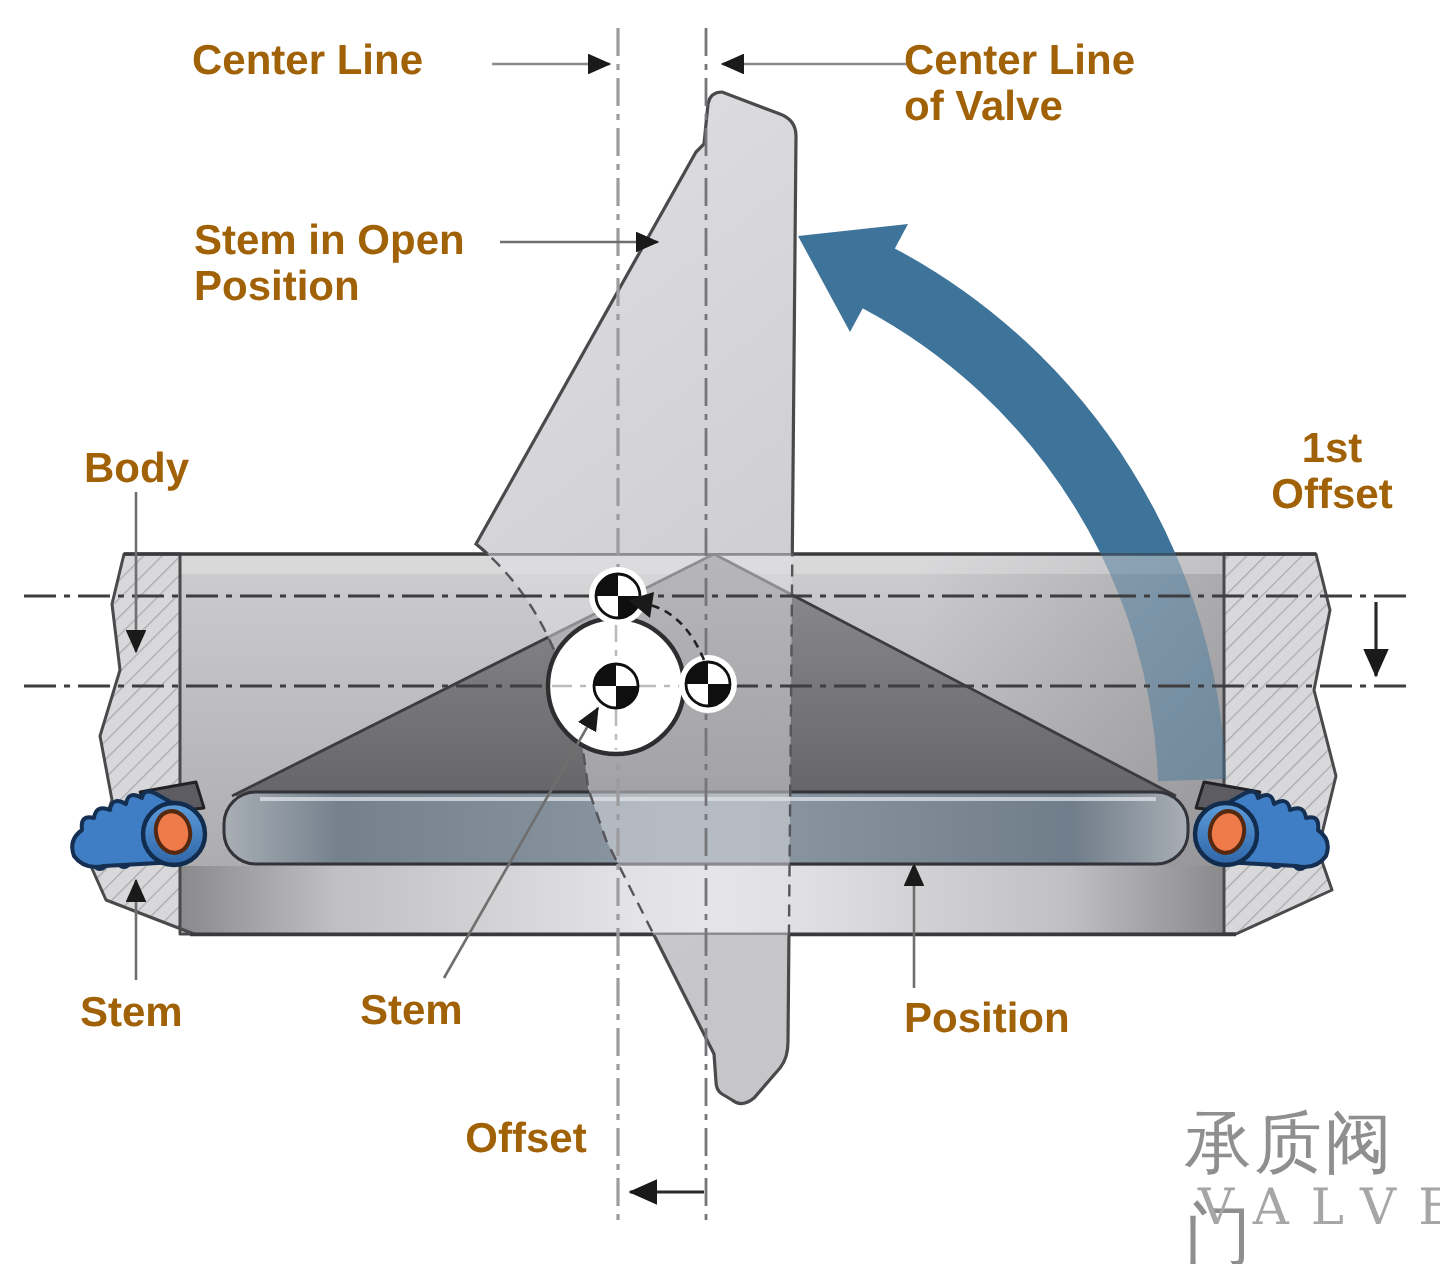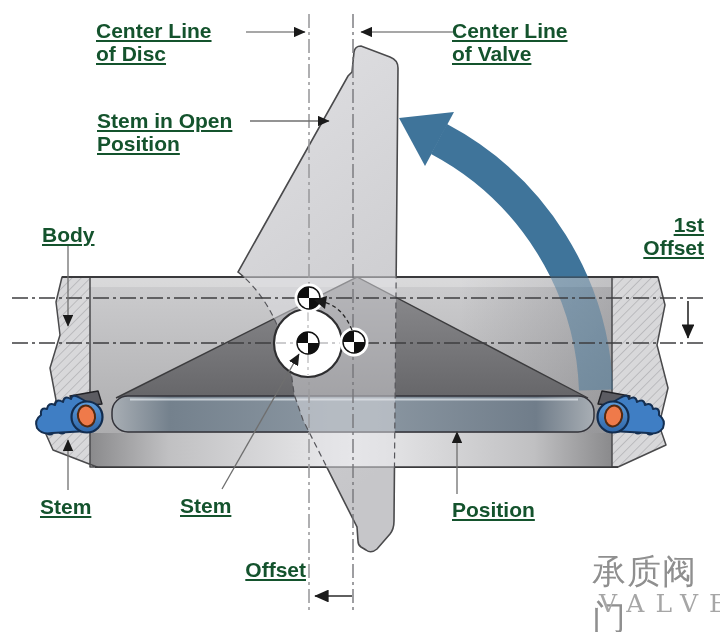--- a/index.html
+++ b/index.html
@@ -1,21 +1,21 @@
 <!DOCTYPE html>
 <html><head>
 <meta charset="utf-8">
 <style>
   html,body{margin:0;padding:0;background:#fff;}
   #stage{position:relative;width:720px;height:632px;background:#ffffff;overflow:hidden;
          font-family:"Liberation Sans",sans-serif;}
   svg{position:absolute;left:0;top:0;}
-  .lbl{position:absolute;font-weight:bold;font-size:21px;line-height:1.08;color:#14532d;
-       white-space:nowrap;text-decoration:underline;}
-  .lbl.center{text-align:right;}
+  .lbl{position:absolute;font-weight:bold;font-size:21px;line-height:1.08;color:#a16207;
+       white-space:nowrap;}
+  .lbl.center{text-align:center;}
   .wm-cjk{position:absolute;left:592px;top:549px;font-family:"DejaVu Serif",serif;
           font-size:34px;color:#8f8f8f;letter-spacing:1px;}
   .wm-latin{position:absolute;left:599px;top:589px;font-family:"DejaVu Serif",serif;
           font-size:25px;color:#a6a6a6;letter-spacing:11px;}
 </style>
 </head>
 <body>
 
 <div id="stage">
 
@@ -166,21 +166,20 @@
     <line x1="68" y1="490" x2="68" y2="440" stroke="#6f6f6f" stroke-width="1.3" marker-end="url(#mArrow)"></line>
     <line x1="222" y1="489" x2="299" y2="354" stroke="#6f6f6f" stroke-width="1.3" marker-end="url(#mArrow)"></line>
     <line x1="457" y1="494" x2="457" y2="432" stroke="#6f6f6f" stroke-width="1.3" marker-end="url(#mArrow)"></line>
     <line x1="688" y1="301" x2="688" y2="338" stroke="#2a2a2a" stroke-width="1.6" marker-end="url(#mArrow)"></line>
     <line x1="352" y1="596" x2="315" y2="596" stroke="#2a2a2a" stroke-width="1.6" marker-end="url(#mArrow)"></line>
   </g>
 </svg>
 
 <div class="lbl" style="left:96px;top:20px;">
   <div>Center Line</div>
-  <div>of Disc</div>
 </div>
 
 <div class="lbl" style="left:452px;top:20px;">
   <div>Center Line</div>
   <div>of Valve</div>
 </div>
 
 <div class="lbl" style="left:97px;top:110px;">
   <div>Stem in Open</div>
   <div>Position</div>

